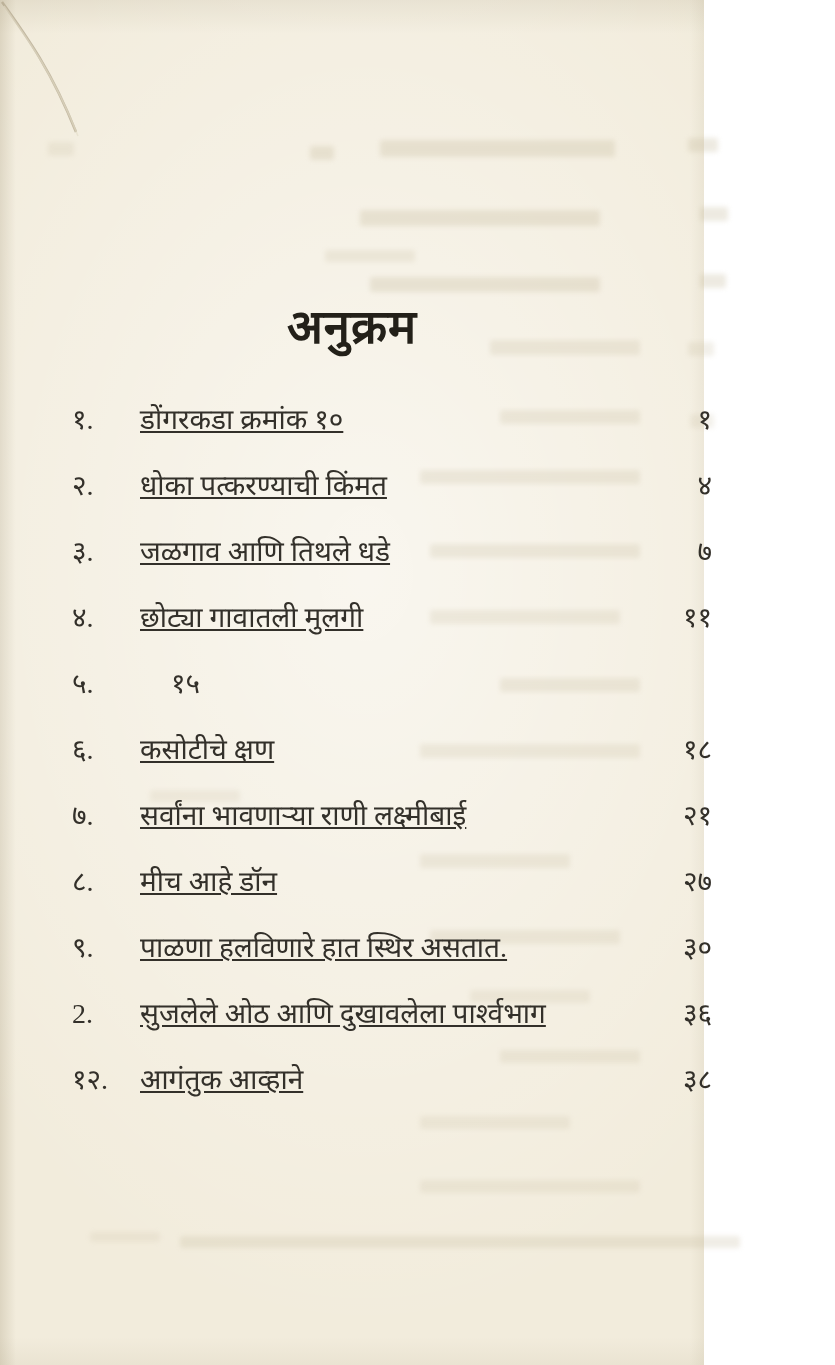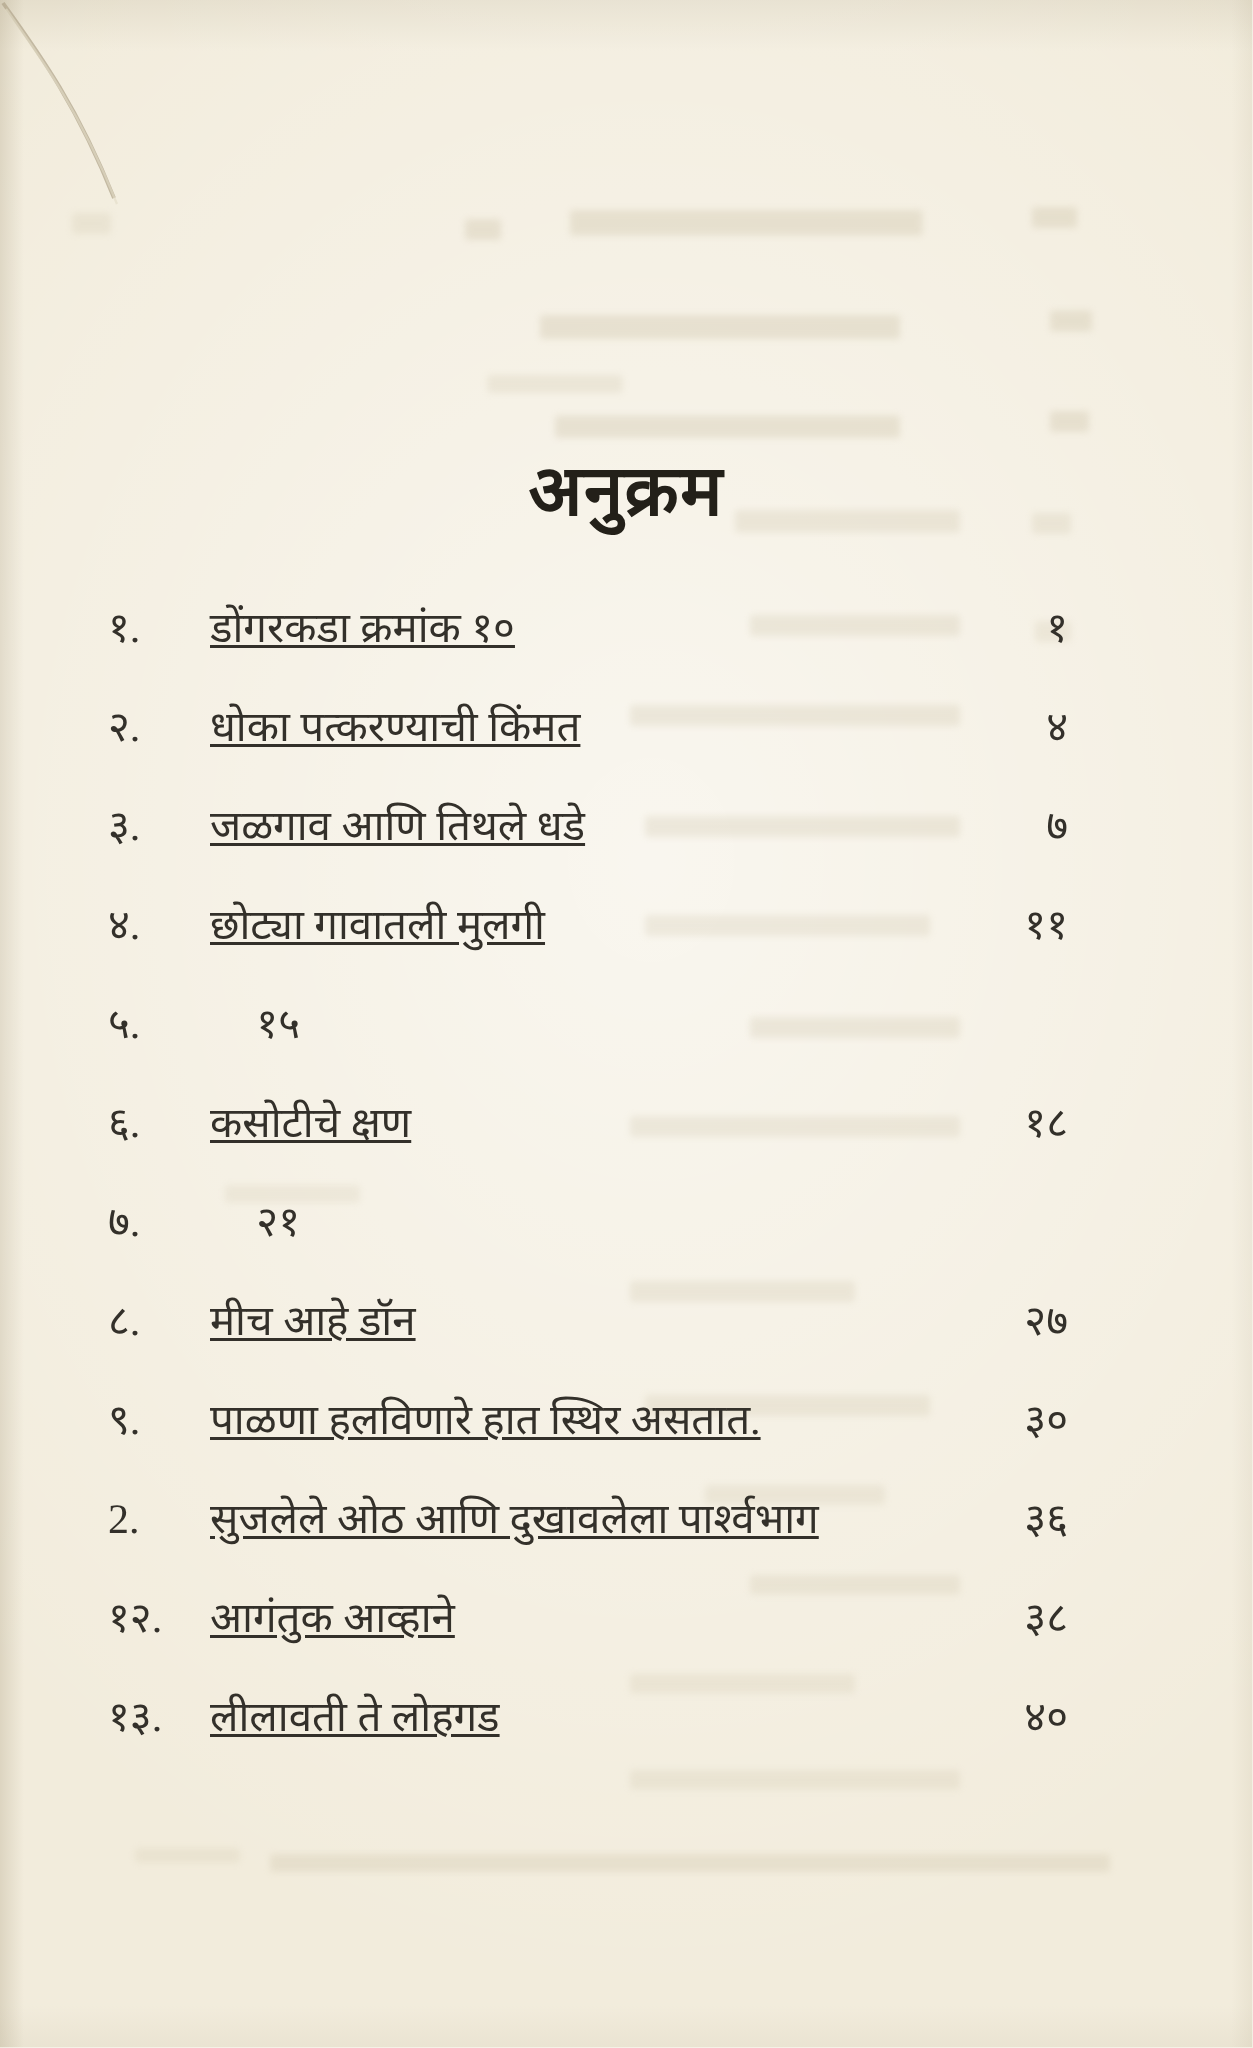--- a/index.html
+++ b/index.html
@@ -1,21 +1,21 @@
 <!DOCTYPE html>
 <html><head>
 <meta charset="utf-8">
 <style>
   html,body{margin:0;padding:0;}
   body{
     width:835px;height:1365px;overflow:hidden;
     font-family:"Liberation Serif","DejaVu Serif",serif;
   }
   .page{
-    position:relative;width:835px;height:1365px;
+    position:relative;width:704px;height:1365px;
     background-color:#f2ecdc;
     background-image:
       radial-gradient(ellipse 120% 90% at 52% 42%, rgba(255,255,255,0.55), rgba(255,255,255,0) 62%),
       linear-gradient(90deg, rgba(165,152,122,0.28), rgba(165,152,122,0) 16px),
       linear-gradient(270deg, rgba(185,175,148,0.16), rgba(185,175,148,0) 14px),
       linear-gradient(180deg, rgba(185,175,148,0.22), rgba(185,175,148,0) 34px),
       linear-gradient(0deg, rgba(185,175,148,0.14), rgba(185,175,148,0) 28px);
   }
   
   .crease{position:absolute;left:0;top:0;}
@@ -109,20 +109,21 @@
         <span class="num">५.</span>
         <span class="pg">१५</span>
       </div>
       <div class="row">
         <span class="num">६.</span>
         <span class="label">कसोटीचे क्षण</span>
         <span class="pg">१८</span>
       </div>
       <div class="row">
         <span class="num">७.</span>
+        <span class="label">सर्वांना भावणाऱ्या राणी लक्ष्मीबाई</span>
         <span class="pg">२१</span>
       </div>
       <div class="row">
         <span class="num">८.</span>
         <span class="label">मीच आहे डॉन</span>
         <span class="pg">२७</span>
       </div>
       <div class="row">
         <span class="num">९.</span>
         <span class="label">पाळणा हलविणारे हात स्थिर असतात.</span>
@@ -131,19 +132,14 @@
       <div class="row">
         <span class="num">2.</span>
         <span class="label">सुजलेले ओठ आणि दुखावलेला पार्श्वभाग</span>
         <span class="pg">३६</span>
       </div>
       <div class="row">
         <span class="num">१२.</span>
         <span class="label">आगंतुक आव्हाने</span>
         <span class="pg">३८</span>
       </div>
-      <div class="row">
-        <span class="num">१३.</span>
-        <span class="label">लीलावती ते लोहगड</span>
-        <span class="pg">४०</span>
-      </div>
     </div>
 </div>
 
 </body></html>

